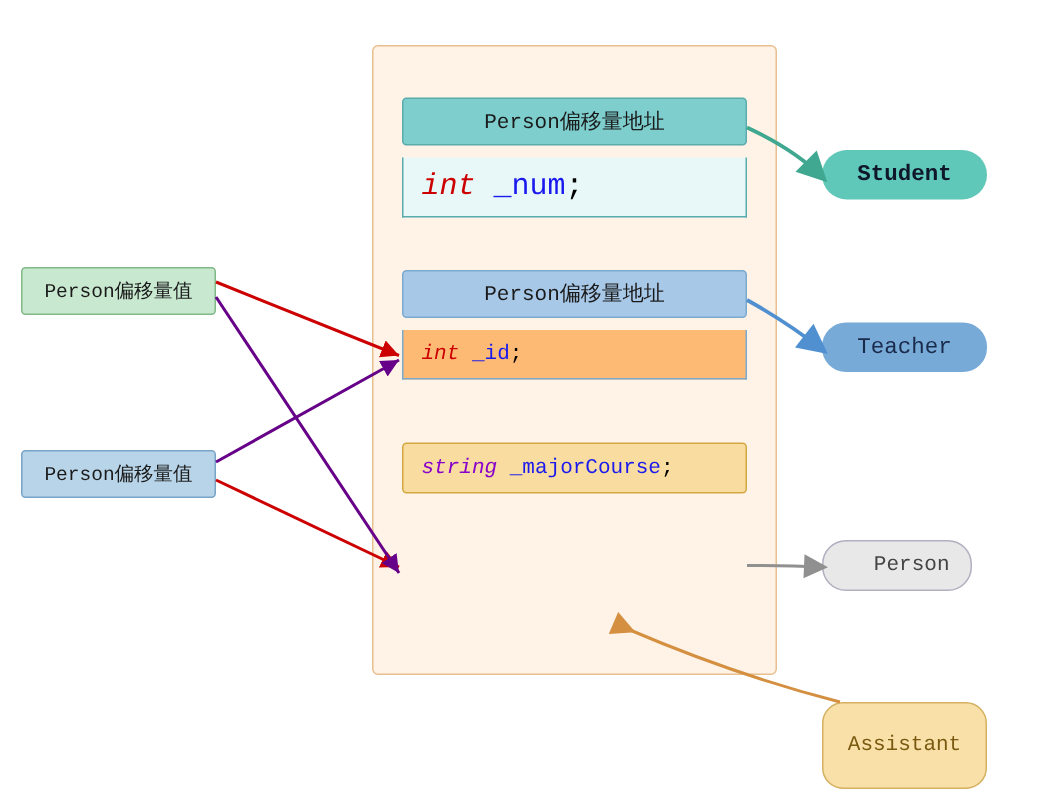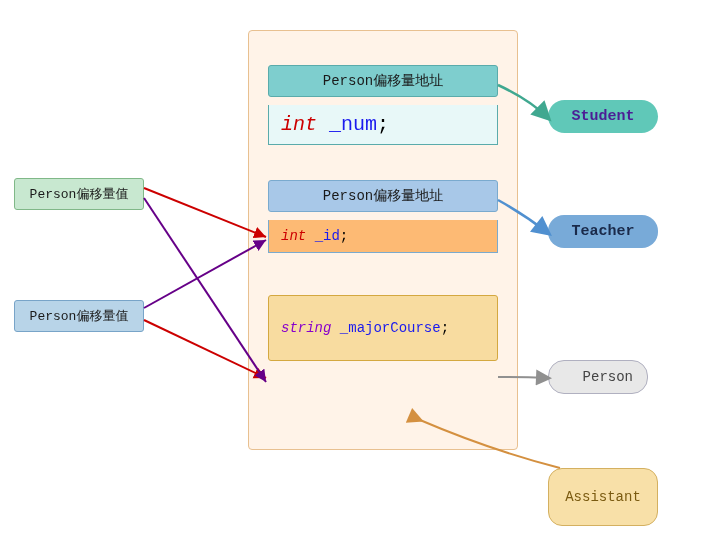--- a/index.html
+++ b/index.html
@@ -86,21 +86,21 @@
 
     
     .block-major {
       position: absolute;
       left: 268px;
       top: 295px;
       width: 230px;
       background: #f8dca0;
       border: 1.5px solid #d4a840;
       border-radius: 3px;
-      padding: 24px 12px;
+      padding: 8px 12px;
       font-size: 14px;
     }
 
     
     .block-name {
       position: absolute;
       left: 268px;
       top: 360px;
       width: 230px;
       background: #f0f0f0;
@@ -144,35 +144,35 @@
       position: absolute;
       left: 548px;
       top: 100px;
       width: 110px;
       background: #60c8b8;
       border: none;
       border-radius: 20px;
       padding: 8px 14px;
       font-size: 15px;
       font-weight: bold;
-      color: #4c1d95;
+      color: #0f172a;
       text-align: center;
     }
 
     .right-box-teacher {
       position: absolute;
       left: 548px;
       top: 215px;
       width: 110px;
       background: #78aad8;
       border: none;
       border-radius: 16px;
       padding: 8px 14px;
       font-size: 15px;
-      font-weight: bold;
+      font-weight: normal;
       color: #1a2a4a;
       text-align: center;
     }
 
     .right-box-person {
       position: absolute;
       left: 548px;
       top: 360px;
       width: 100px;
       background: #e8e8e8;

